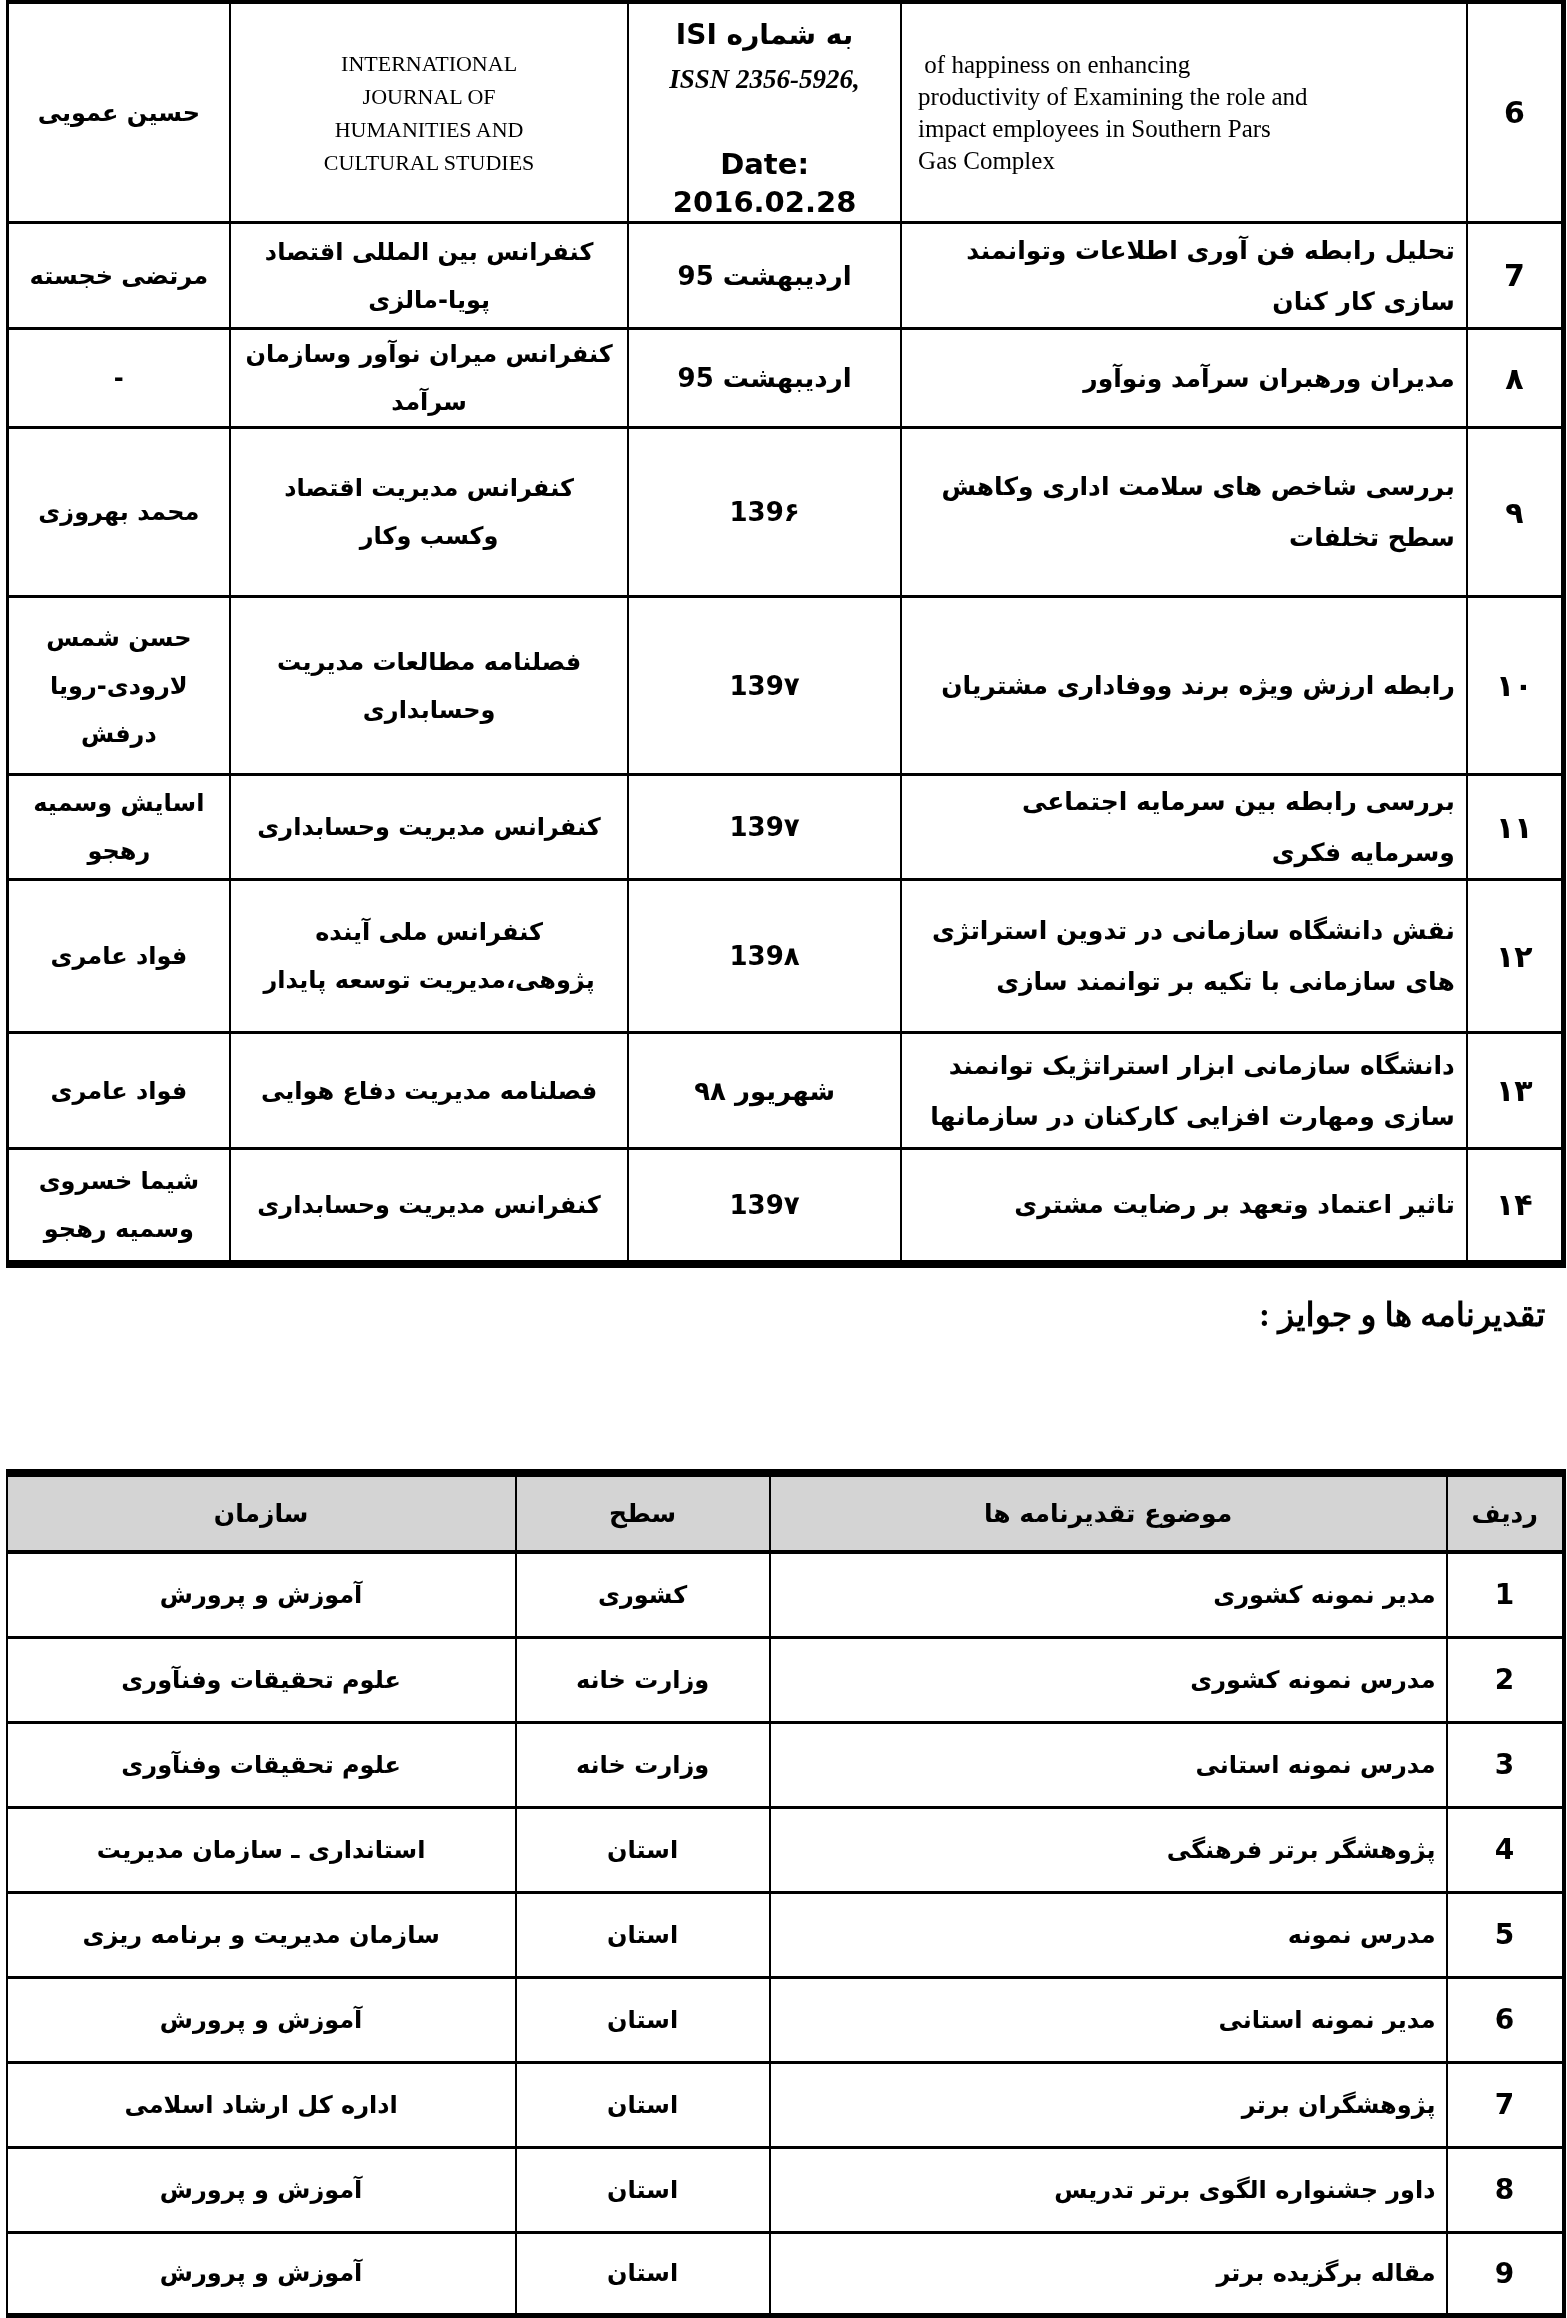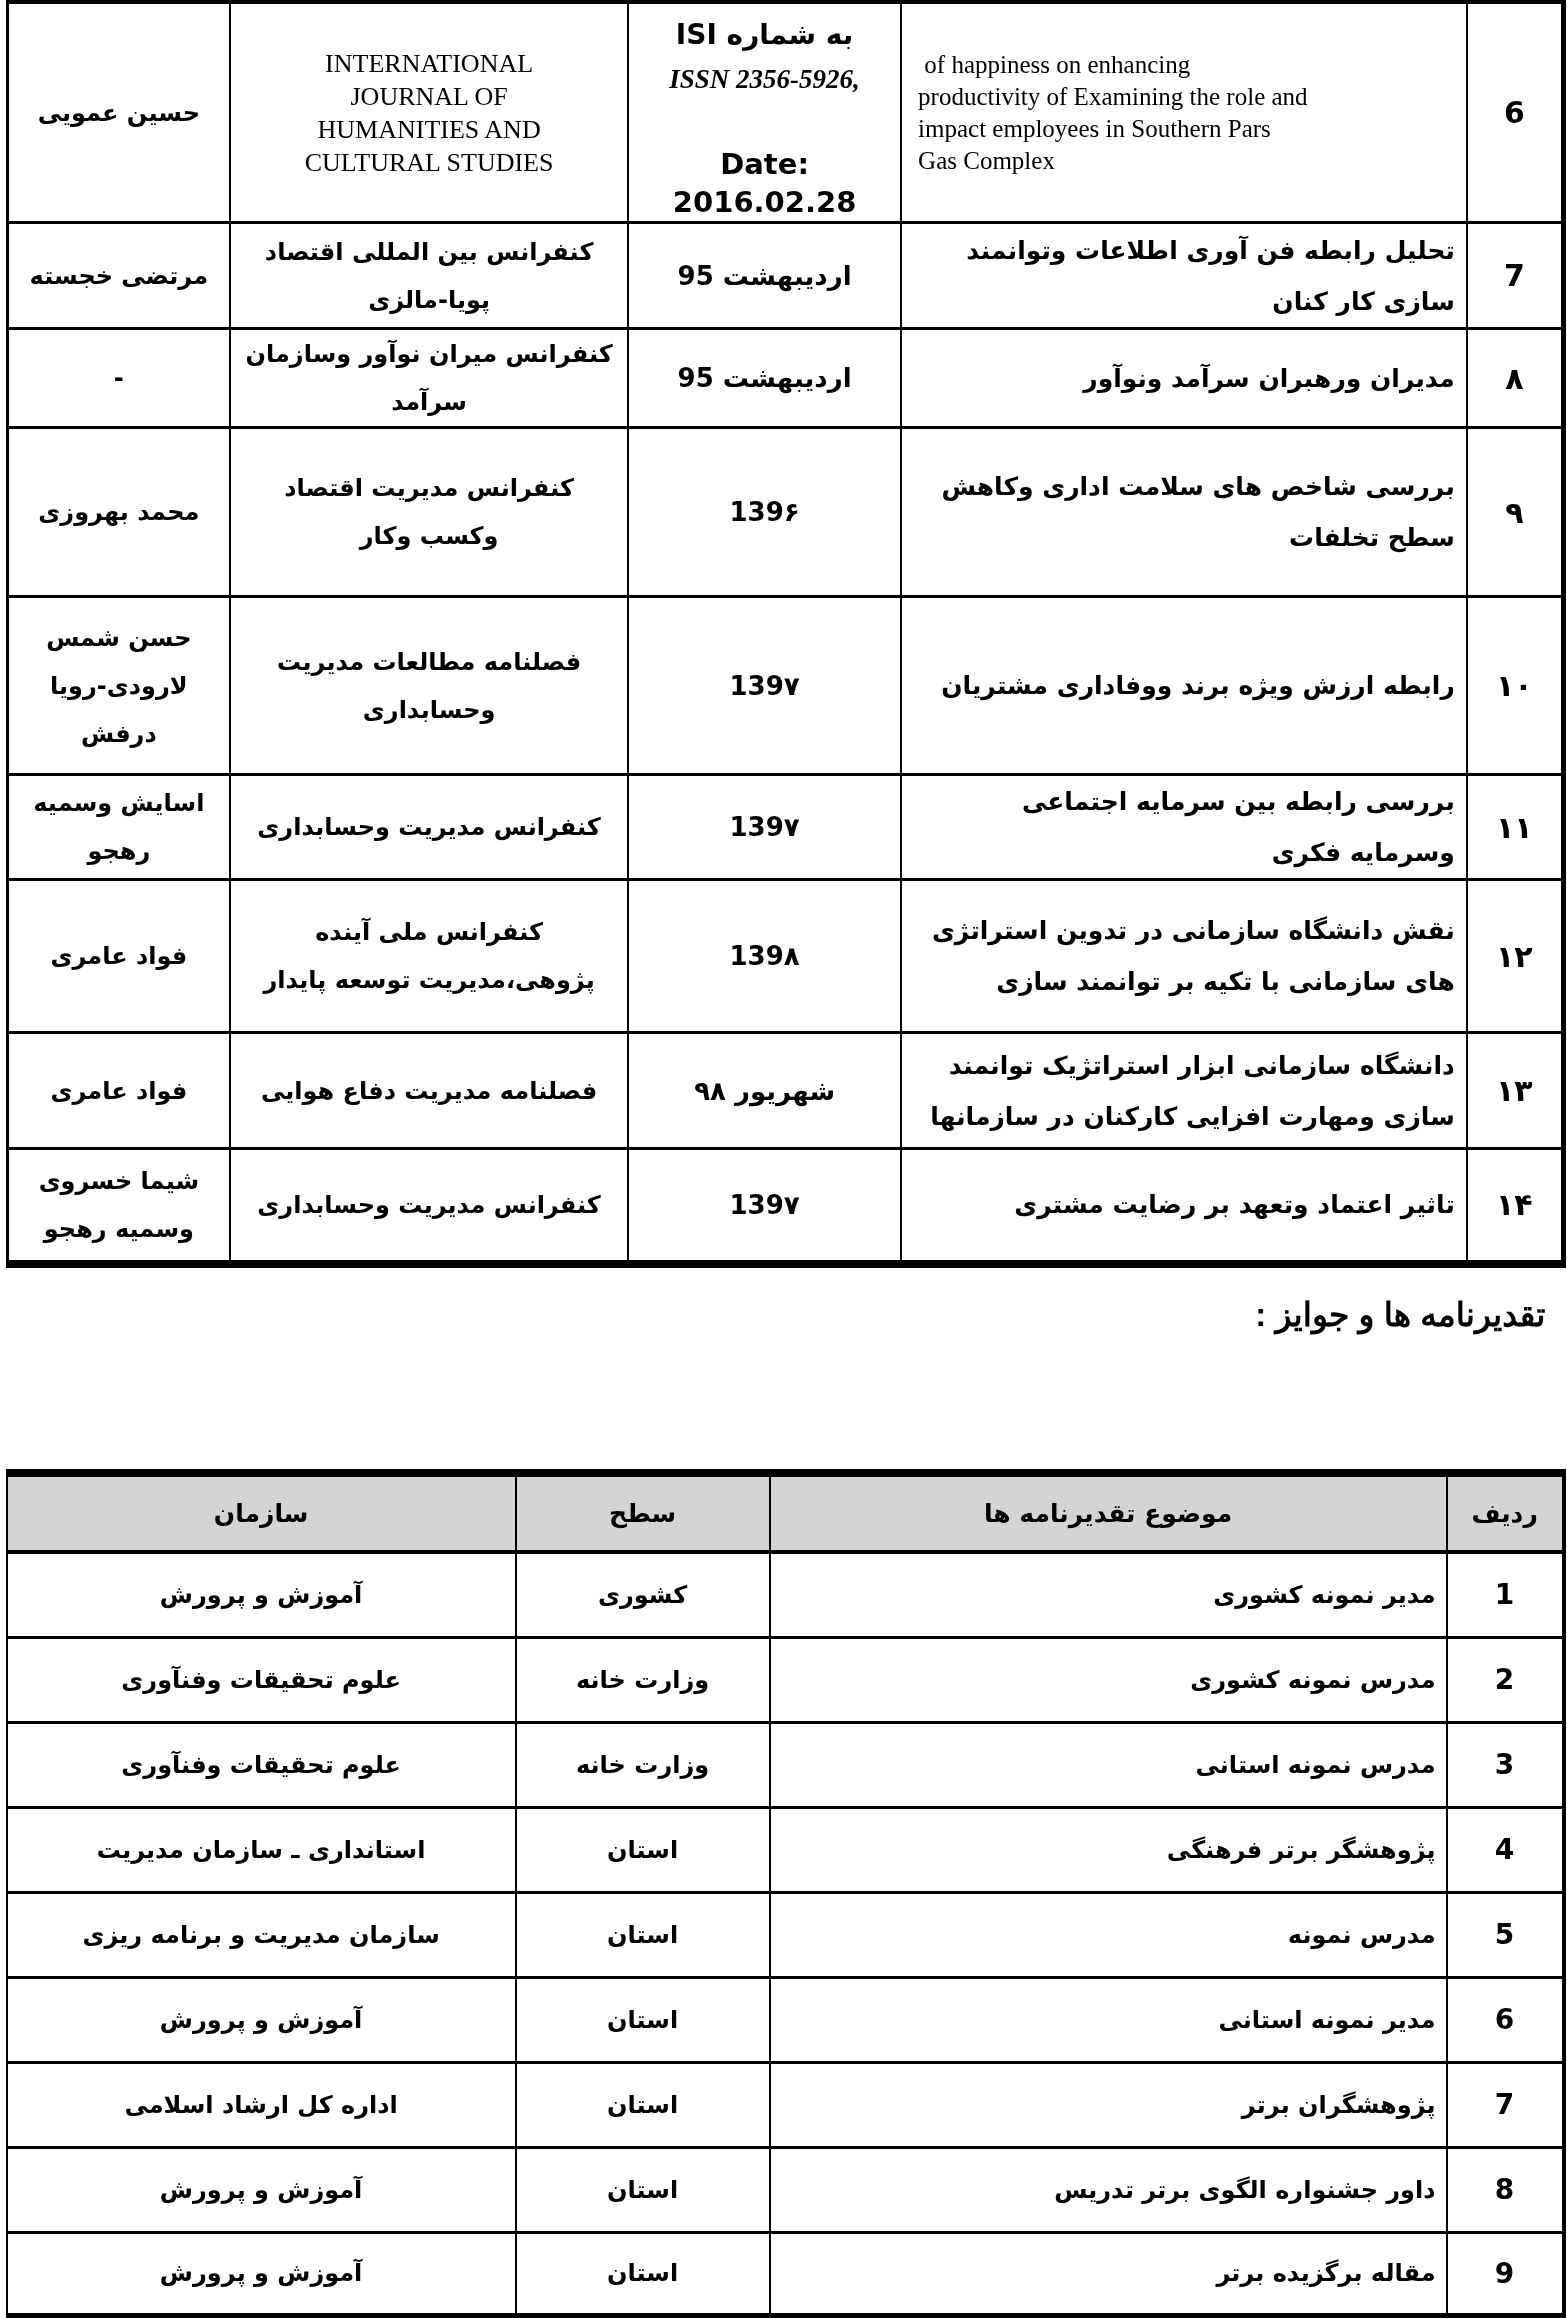--- a/index.html
+++ b/index.html
@@ -37,21 +37,21 @@
       border-right:4.2px solid #000;border-bottom:8.5px solid #000;}
   .t2 td,.t2 th{border:2.1px solid #000;border-top-width:3.5px;border-bottom-width:3.5px;}
   .t2 thead tr{height:79px;}
   .t2 tbody tr{height:85px;}
   .t2 thead th{background:#d4d4d4;border-bottom-width:4.2px;}
   .t1 .title-cell{direction:rtl;text-align:right;padding:0 11.3px;font-weight:700;font-size:25px;line-height:51px;}
   .t1 .title-cell.en{direction:ltr;text-align:left;font-family:"Liberation Serif",serif;
                      font-weight:400;font-size:25px;line-height:32px;padding:0 16px;}
   .t1 .venue-cell{direction:rtl;text-align:center;font-weight:700;font-size:24px;line-height:48px;}
   .t1 .venue-cell.en{direction:ltr;font-family:"Liberation Serif",serif;font-weight:400;
-                     font-size:26px;line-height:33px;letter-spacing:0;}
+                     font-size:22px;line-height:33px;letter-spacing:0;}
   .t1 .date-cell{direction:rtl;text-align:center;font-weight:700;font-size:26px;line-height:46px;}
   .t1 .num-cell{direction:rtl;text-align:center;font-weight:700;font-size:30px;}
   .t1 .coauthor-cell{direction:rtl;text-align:center;font-weight:700;font-size:24px;line-height:48px;}
 
   .isi-line{font-size:28px;line-height:45px;font-weight:700;margin-top:8px;}
   .issn-line{direction:ltr;font-family:"Liberation Serif",serif;font-style:italic;
              font-weight:700;font-size:27px;line-height:44px;}
   .dateval-line{direction:ltr;font-family:"DejaVu Sans",sans-serif;
                 font-weight:700;font-size:29px;line-height:38px;margin-top:44px;}
 
@@ -60,21 +60,21 @@
   
   .t2 th{direction:rtl;font-weight:700;font-size:25px;}
   .t2 .org-cell,.t2 .level-cell{direction:rtl;text-align:center;font-weight:700;font-size:24px;}
   .t2 .subject-cell{direction:rtl;text-align:right;padding:0 10px;font-weight:700;font-size:24px;}
   .t2 .num-cell{text-align:center;font-weight:700;font-size:28px;}
 
   
   .section-heading{
     position:absolute;top:1295px;right:22.5px;
     direction:rtl;font-weight:700;font-size:33px;
-    font-family:Liberation Sans, sans-serif;
+    font-family:Liberation Serif, serif;
   }
 </style>
 </head>
 <body>
 
 <div class="page">
 
   <table class="t1">
     <colgroup>
       <col style="width:223px">

